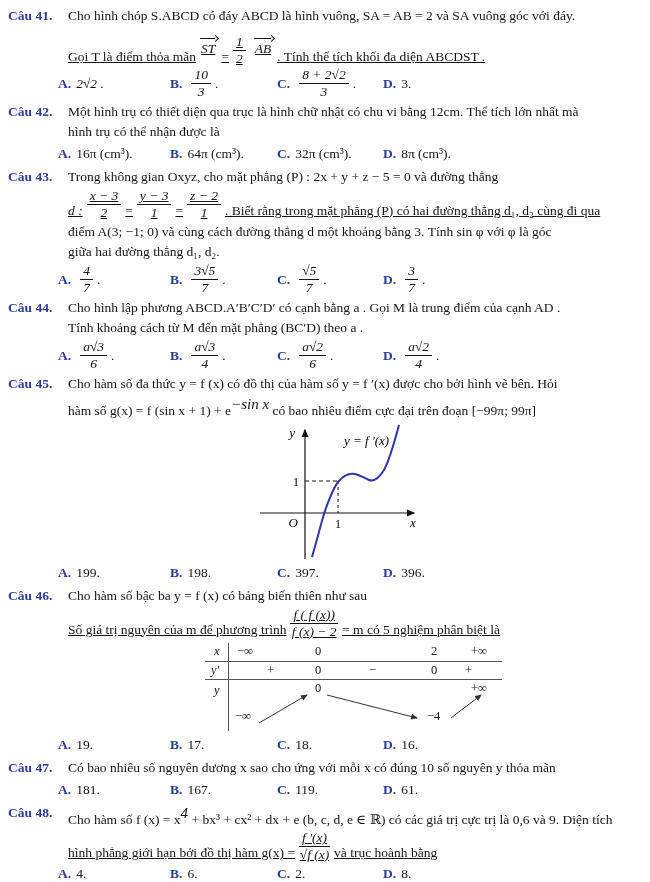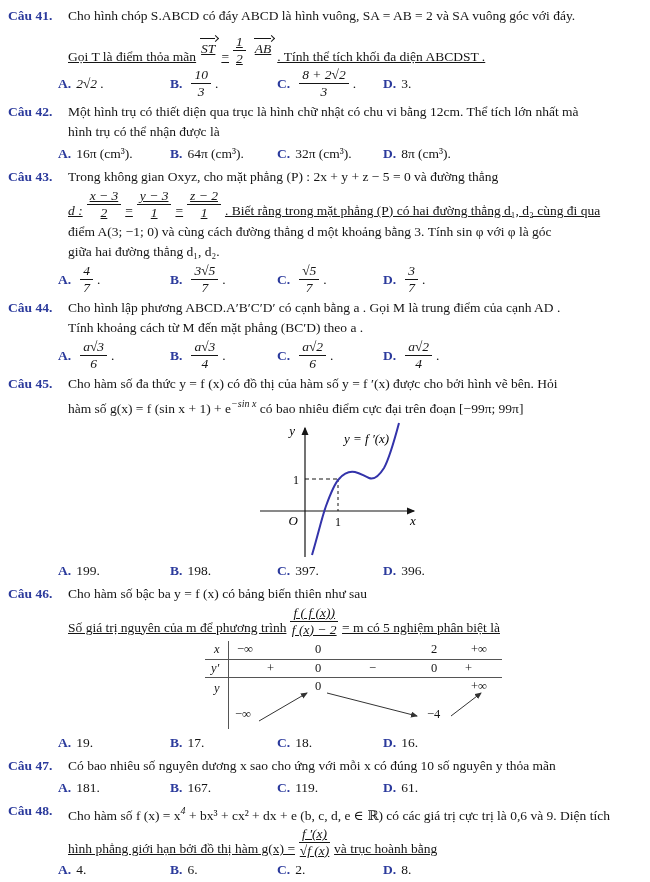--- a/index.html
+++ b/index.html
@@ -16,21 +16,21 @@
   .line{line-height:20px;white-space:nowrap;}
   .mline{display:flex;align-items:flex-end;white-space:nowrap;margin:2px 0;line-height:18px;text-decoration:underline;}
   .frac{display:inline-block;text-align:center;vertical-align:middle;margin:0 4px;font-style:italic;}
   .frac .fn{display:block;padding:0 3px 1px;border-bottom:1px solid #151515;line-height:14px;}
   .frac .fd{display:block;padding-top:1px;line-height:14px;}
   .answers{display:flex;margin-left:-10px;line-height:20px;margin-top:2px;align-items:center;}
   .ans{display:flex;align-items:center;}
   .ans.a{width:112px;}.ans.b{width:107px;}.ans.c{width:106px;}.ans.d{flex:1;}
   .al{color:#2B3A9C;font-weight:bold;margin-right:5px;}
   .it{font-style:italic;}
-  sup{font-size:10px;font-style:italic;}
+  sup{font-size:15px;font-style:italic;}
   .vec{font-style:italic;display:inline-block;position:relative;padding:4px 3px 0 2px;margin:8px 3px;}
   .vec::before{content:"";position:absolute;top:2px;left:1px;right:3px;border-top:1px solid #151515;}
   .vec::after{content:"";position:absolute;top:0px;right:0;width:4px;height:4px;
     border-top:1px solid #151515;border-right:1px solid #151515;transform:rotate(45deg);}
   
   .vtable{position:relative;margin:4px 0 4px 137px;width:297px;height:88px;font-size:12.5px;}
   .vtable .vl{position:absolute;left:23px;top:0;bottom:0;width:1px;background:#555;}
   .vtable .hl{position:absolute;left:0;right:0;height:1px;background:#555;}
   .vtable span{position:absolute;white-space:nowrap;}
   .vtable .lbl{font-style:italic;}

